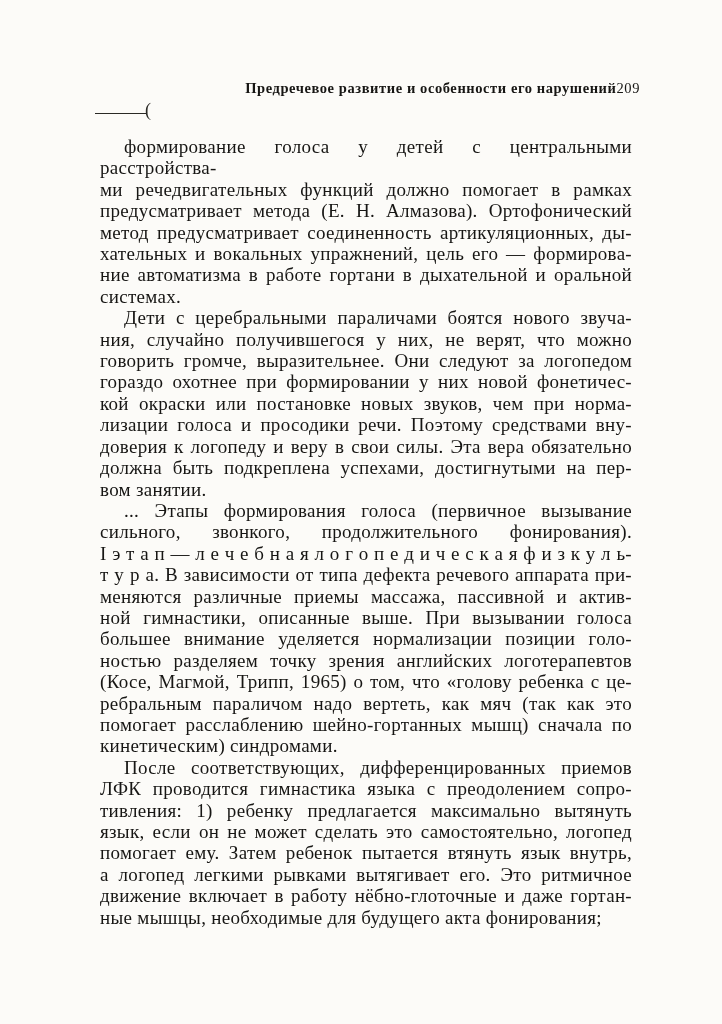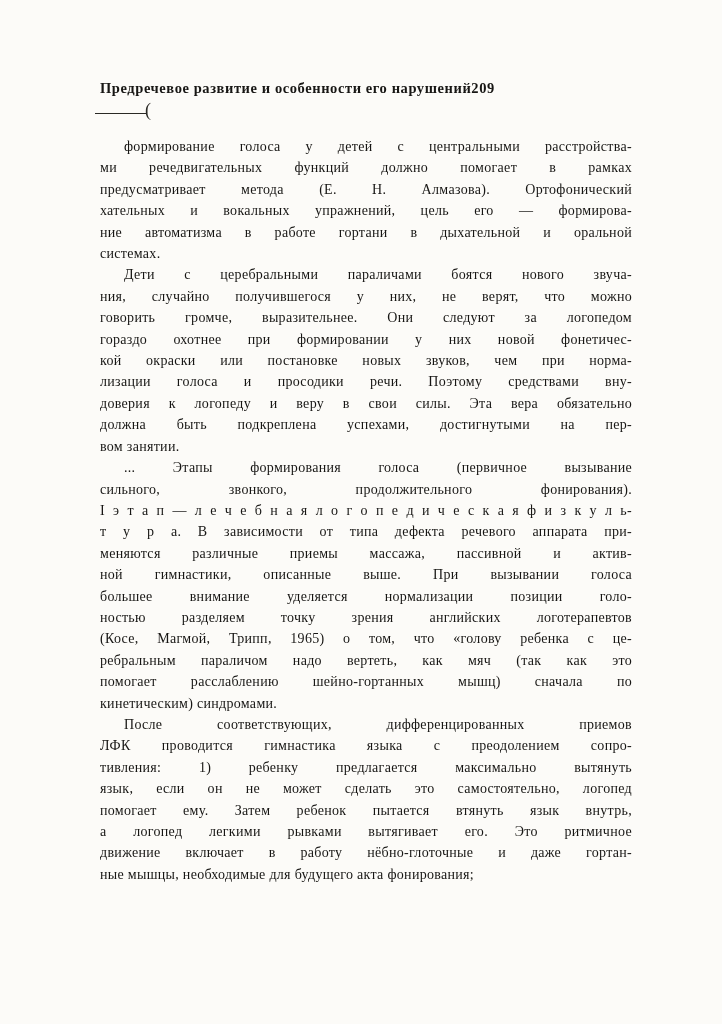--- a/index.html
+++ b/index.html
@@ -16,28 +16,28 @@
     overflow: hidden;
     font-family: "Liberation Serif", "DejaVu Serif", serif;
     color: #171614;
   }
   .header {
     position: absolute;
     left: 100px;
     top: 80px;
     width: 540px;
     display: flex;
-    justify-content: flex-start;
+    justify-content: flex-end;
     align-items: baseline;
     font-size: 14.5px;
     font-weight: bold;
     letter-spacing: 0.04em;
   }
   .header-title { white-space: nowrap; }
-  .page-number { font-weight: bold; }
+  .page-number { font-weight: normal; }
   .margin-mark {
     position: absolute;
     left: 95px;
     top: 101px;
     display: flex;
     align-items: center;
     height: 18px;
   }
   .mark-line {
     display: inline-block;
@@ -50,21 +50,21 @@
     font-size: 18px;
     line-height: 18px;
     margin-left: -2px;
     color: #2a2925;
   }
   .body-text {
     position: absolute;
     left: 100px;
     top: 136px;
     width: 532px;
-    font-size: 14px;
+    font-size: 19px;
     line-height: 21.4px;
     letter-spacing: 0.3px;
   }
   .paragraph { margin: 0; }
   .line {
     text-align: justify;
     text-align-last: justify;
     white-space: normal;
   }
   .line.first { text-indent: 24px; }
@@ -86,20 +86,21 @@
   <div class="margin-mark">
     <span class="mark-line"></span>
     <span class="mark-paren">(</span>
   </div>
 
   <div class="body-text">
       <div class="paragraph">
         <div class="line first">формирование голоса у детей с центральными расстройства-</div>
         <div class="line">ми речедвигательных функций должно помогает в рамках</div>
         <div class="line">предусматривает метода (Е. Н. Алмазова). Ортофонический</div>
+        <div class="line">метод предусматривает соединенность артикуляционных, ды-</div>
         <div class="line">хательных и вокальных упражнений, цель его — формирова-</div>
         <div class="line">ние автоматизма в работе гортани в дыхательной и оральной</div>
         <div class="line last">системах.</div>
       </div>
       <div class="paragraph">
         <div class="line first">Дети с церебральными параличами боятся нового звуча-</div>
         <div class="line">ния, случайно получившегося у них, не верят, что можно</div>
         <div class="line">говорить громче, выразительнее. Они следуют за логопедом</div>
         <div class="line">гораздо охотнее при формировании у них новой фонетичес-</div>
         <div class="line">кой окраски или постановке новых звуков, чем при норма-</div>

